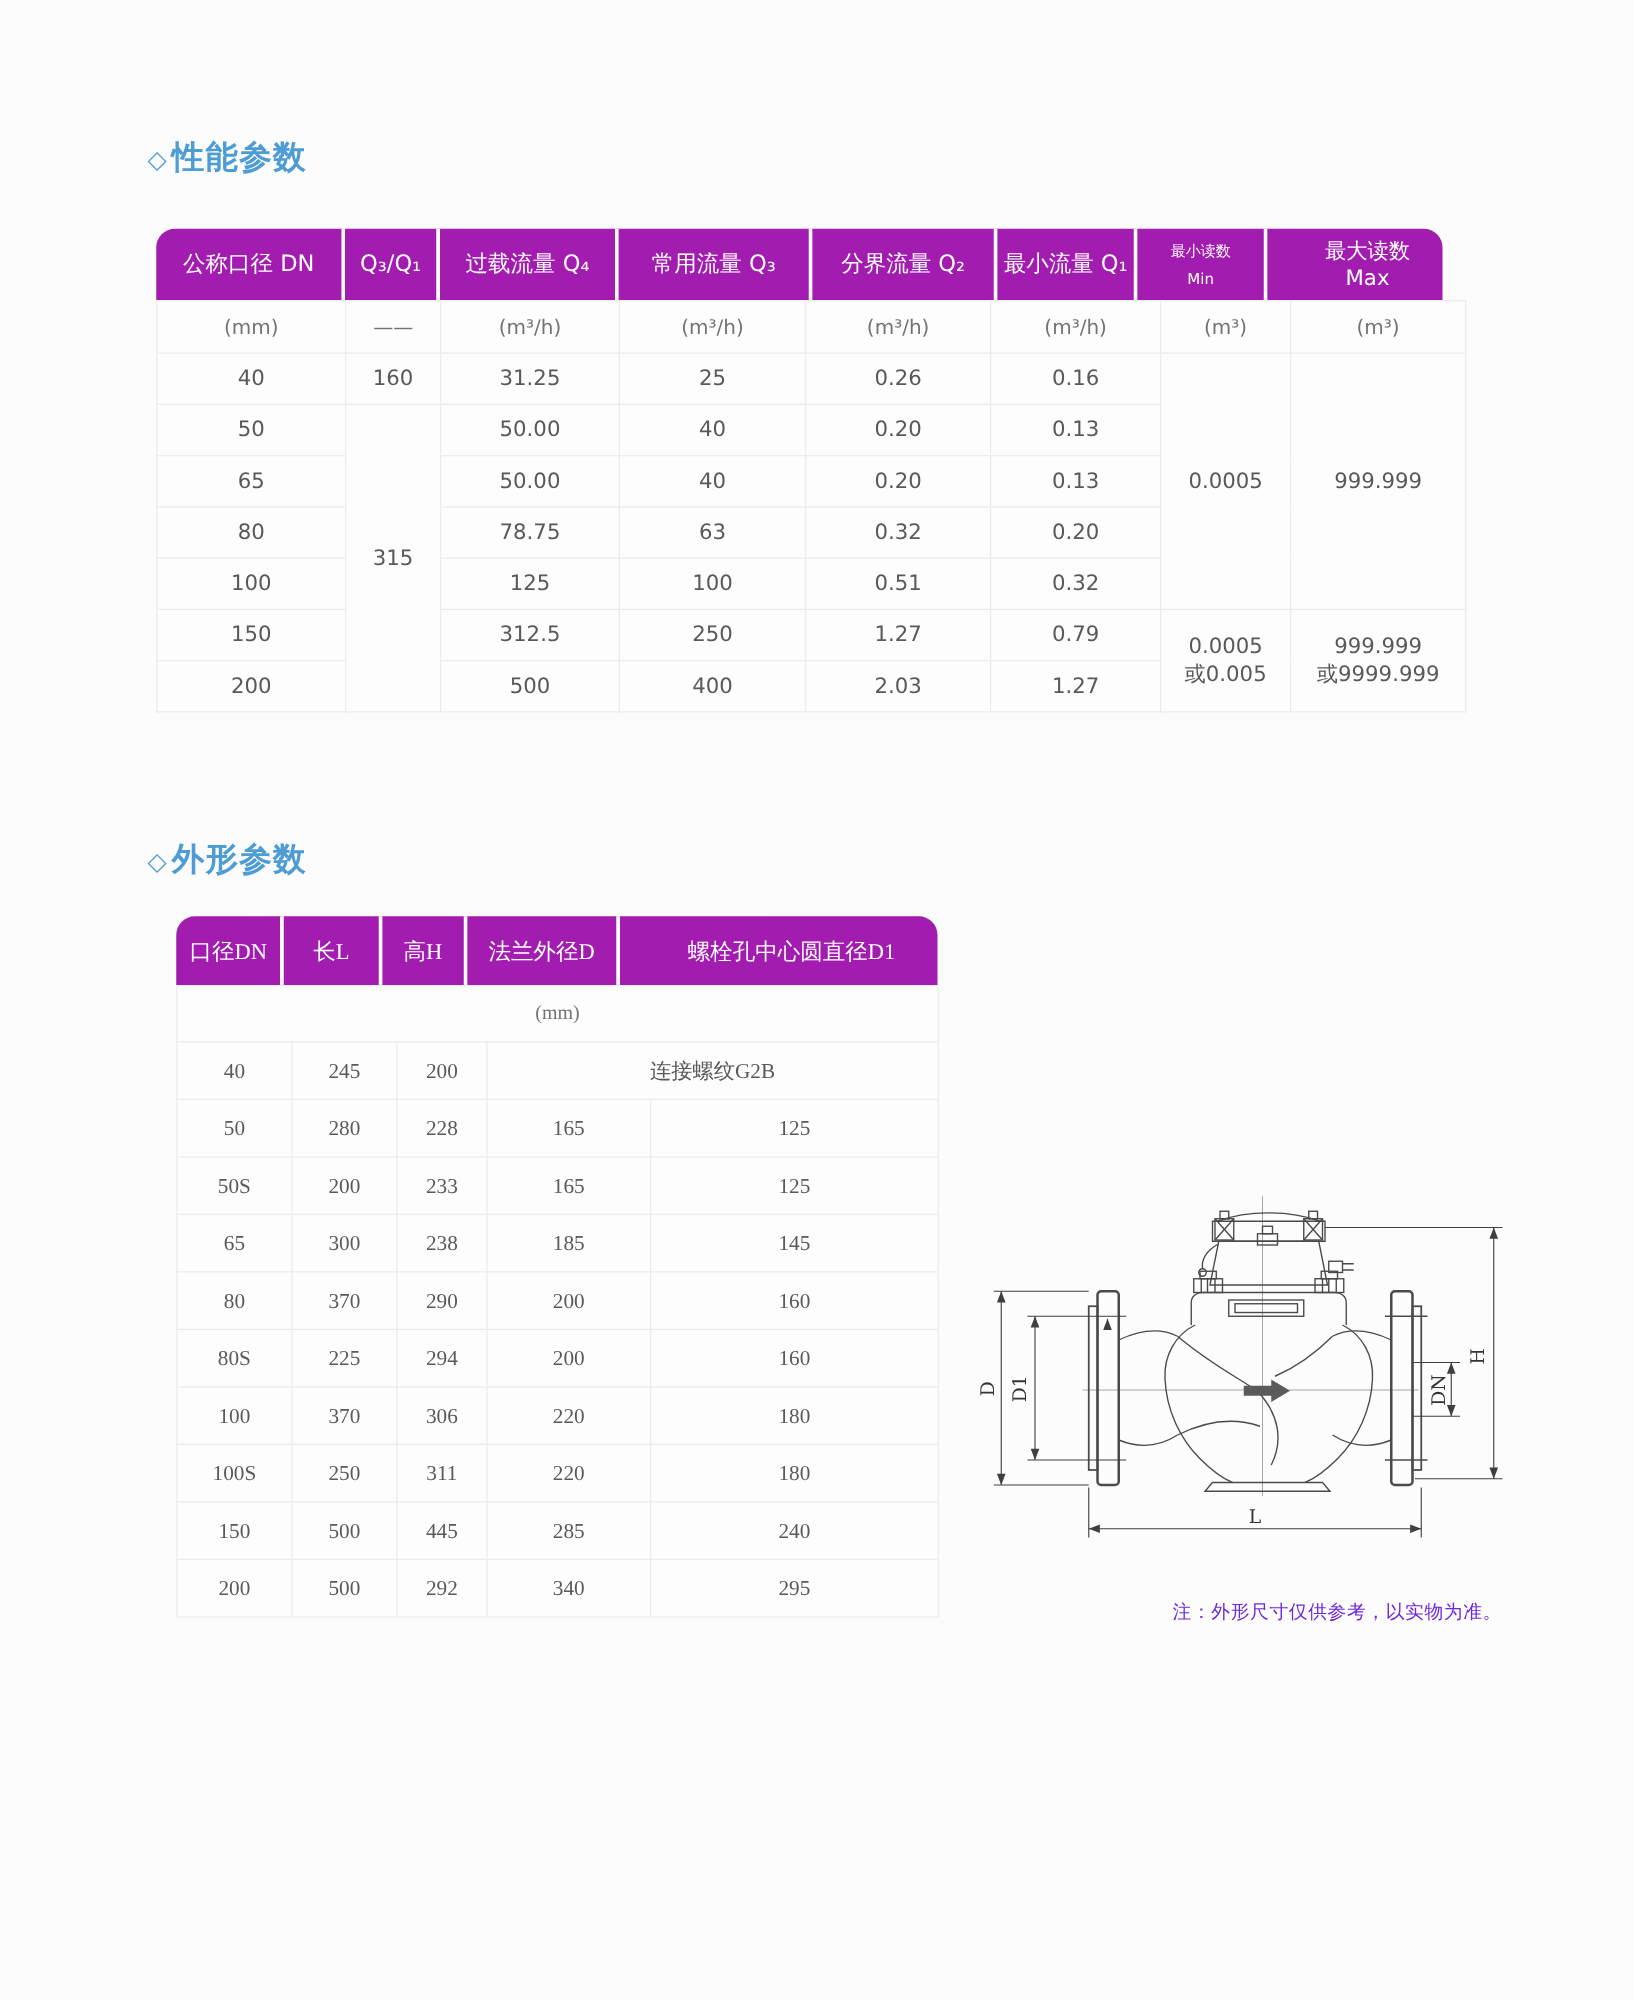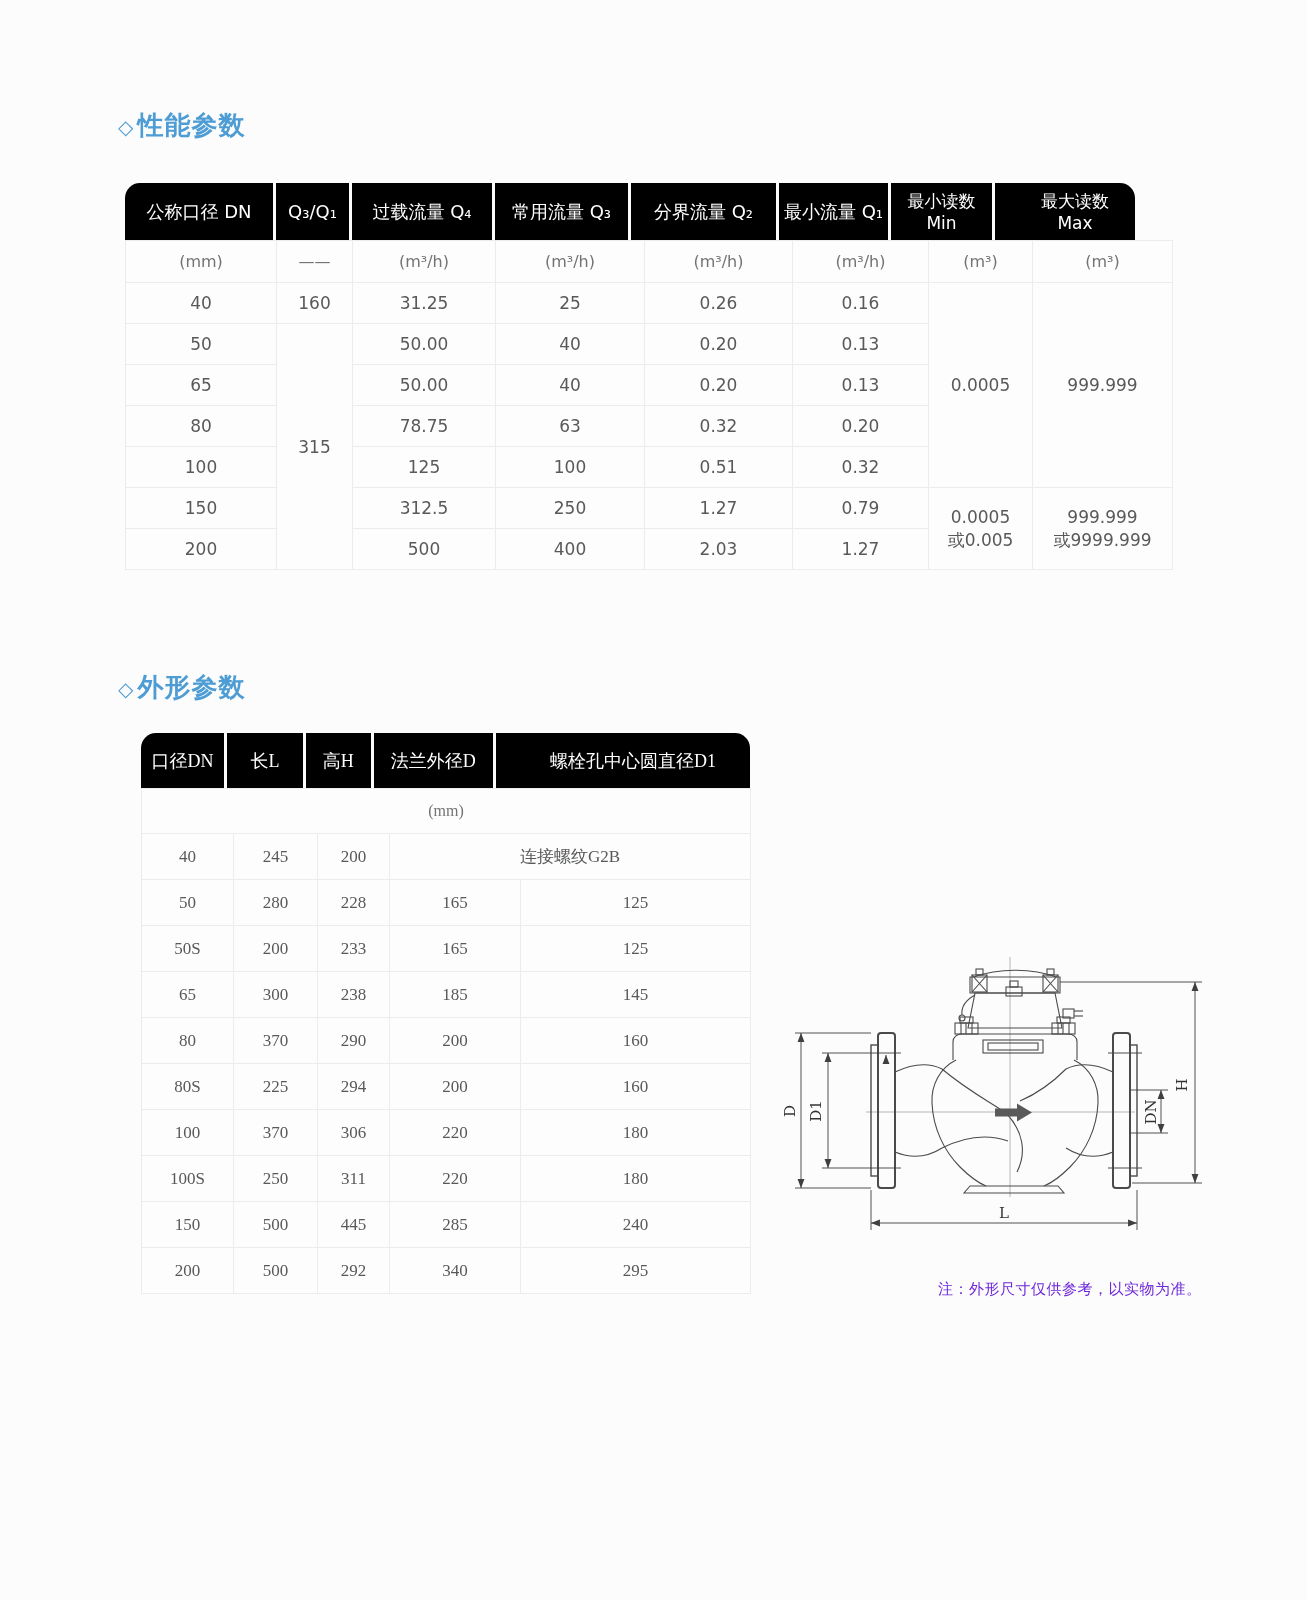--- a/index.html
+++ b/index.html
@@ -11,21 +11,21 @@
   .abs{position:absolute;}
   .sec-title{
     position:absolute;display:flex;align-items:center;gap:3px;
     color:#4d9cd4;font-size:26px;font-weight:bold;letter-spacing:1px;
   }
   .sec-title .marker{font-size:20px;font-weight:normal;transform:translateY(1px);}
   
   .tbl{position:absolute;}
   .thead{display:flex;}
   .thead .th{
-    background:#000000;color:#ffffff;box-sizing:border-box;
+    background:#a21caf;color:#ffffff;box-sizing:border-box;
     display:flex;flex-direction:column;align-items:center;justify-content:center;
     text-align:right;font-size:18px;line-height:22px;
     border-right:3px solid #fcfcfc;
   }
   .thead .th:last-child{border-right:none;padding-left:20px;}
   .thead .th:first-child{border-top-left-radius:15px;}
   .thead .th:last-child{border-top-right-radius:15px;}
   .h57{height:57px;}
   .h55{height:55px;}
   table.tbody{
@@ -62,30 +62,30 @@
   <div class="thead h57">
     <div class="th" style="width:151px">
         <span>公称口径 DN</span>
       </div>
     <div class="th" style="width:76px">
         <span>Q₃/Q₁</span>
       </div>
     <div class="th" style="width:143px">
         <span>过载流量 Q₄</span>
       </div>
-    <div class="th" style="width:136px">
+    <div class="th" style="width:155px">
         <span>常用流量 Q₃</span>
       </div>
     <div class="th" style="width:148px">
         <span>分界流量 Q₂</span>
       </div>
     <div class="th" style="width:112px">
         <span>最小流量 Q₁</span>
       </div>
-    <div class="th" style="width:104px;font-size:17px;">
+    <div class="th" style="width:104px;font-size:12px;">
       <span>最小读数</span>
         <span>Min</span>
     </div>
     <div class="th" style="width:140px;font-size:17px;">
       <span>最大读数</span>
         <span>Max</span>
     </div>
   </div>
   <table class="tbody" style="width:1047px">
     <colgroup>

